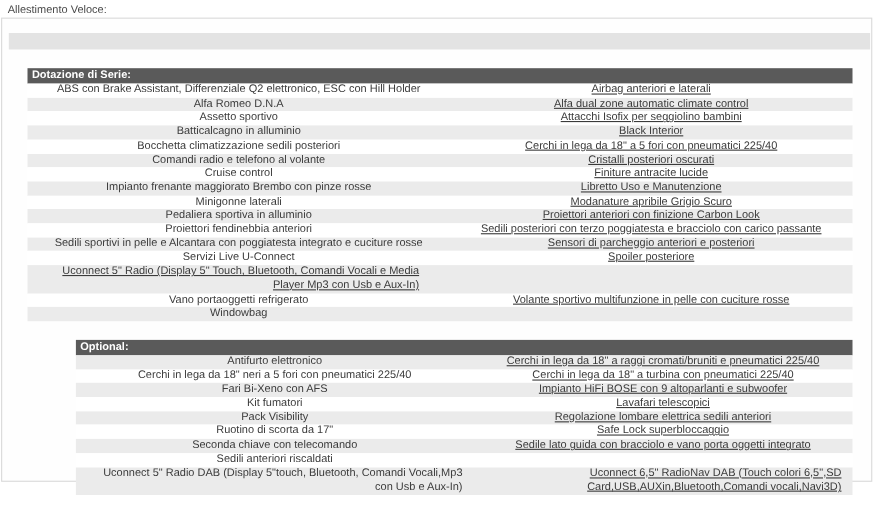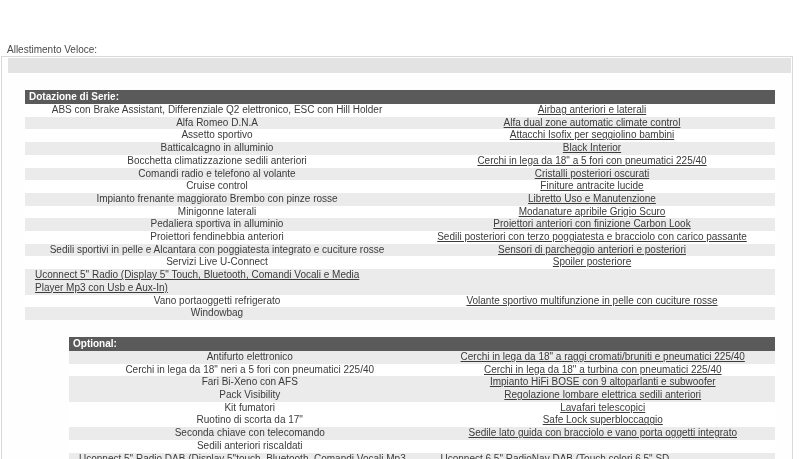--- a/index.html
+++ b/index.html
@@ -18,28 +18,27 @@
     color:var(--text-col);
     overflow:hidden;
     position:relative;
   }
   .page-title{
     padding:3px 0 0 7px;
     font-size:10px;
     line-height:13px;
     height:16px;
     color:#4a4a4a;
-    margin-top:40px;
   }
   .panel{
     margin:0 7px 0 1px;
     height:422px;
     border:1px solid var(--border-col);
     background:#fefefe;
-    padding-top:1px;
+    padding-top:13px;
   }
   .top-strip{
     height:15px;
     background:var(--strip-bg);
     margin:0 1px 0 6px;
   }
   .content{
     margin:17px 17px 0 23px;
   }
   .section{margin:0;}
@@ -58,21 +57,21 @@
     display:flex;
     width:100%;
     min-height:12.7px;
     background:#ffffff;
   }
   .row.shaded{background:var(--row-alt-bg);}
   .cell{
     display:flex;
     align-items:center;
     justify-content:center;
-    text-align:left;
+    text-align:right;
     font-size:10px;
     line-height:12.7px;
     padding:0 10px;
   }
   .cell.left{width:51.2%;}
   .cell.right{width:48.8%;text-decoration:underline;}
 </style>
 </head>
 <body>
 
@@ -95,21 +94,21 @@
           </div>
           <div class="row">
             <div class="cell left">Assetto sportivo</div>
             <div class="cell right">Attacchi Isofix per seggiolino bambini</div>
           </div>
           <div class="row shaded">
             <div class="cell left">Batticalcagno in alluminio</div>
             <div class="cell right">Black Interior</div>
           </div>
           <div class="row">
-            <div class="cell left">Bocchetta climatizzazione sedili anteriori</div>
+            <div class="cell left">Bocchetta climatizzazione sedili posteriori</div>
             <div class="cell right">Cerchi in lega da 18" a 5 fori con pneumatici 225/40</div>
           </div>
           <div class="row shaded">
             <div class="cell left">Comandi radio e telefono al volante</div>
             <div class="cell right">Cristalli posteriori oscurati</div>
           </div>
           <div class="row">
             <div class="cell left">Cruise control</div>
             <div class="cell right">Finiture antracite lucide</div>
           </div>
@@ -159,27 +158,27 @@
             <div class="cell right">Cerchi in lega da 18" a raggi cromati/bruniti e pneumatici 225/40</div>
           </div>
           <div class="row">
             <div class="cell left">Cerchi in lega da 18" neri a 5 fori con pneumatici 225/40</div>
             <div class="cell right">Cerchi in lega da 18" a turbina con pneumatici 225/40</div>
           </div>
           <div class="row shaded">
             <div class="cell left">Fari Bi-Xeno con AFS</div>
             <div class="cell right">Impianto HiFi BOSE con 9 altoparlanti e subwoofer</div>
           </div>
+          <div class="row">
+            <div class="cell left">Kit fumatori</div>
+            <div class="cell right">Lavafari telescopici</div>
+          </div>
           <div class="row shaded">
             <div class="cell left">Pack Visibility</div>
             <div class="cell right">Regolazione lombare elettrica sedili anteriori</div>
-          </div>
-          <div class="row">
-            <div class="cell left">Kit fumatori</div>
-            <div class="cell right">Lavafari telescopici</div>
           </div>
           <div class="row">
             <div class="cell left">Ruotino di scorta da 17"</div>
             <div class="cell right">Safe Lock superbloccaggio</div>
           </div>
           <div class="row shaded">
             <div class="cell left">Seconda chiave con telecomando</div>
             <div class="cell right">Sedile lato guida con bracciolo e vano porta oggetti integrato</div>
           </div>
           <div class="row">

